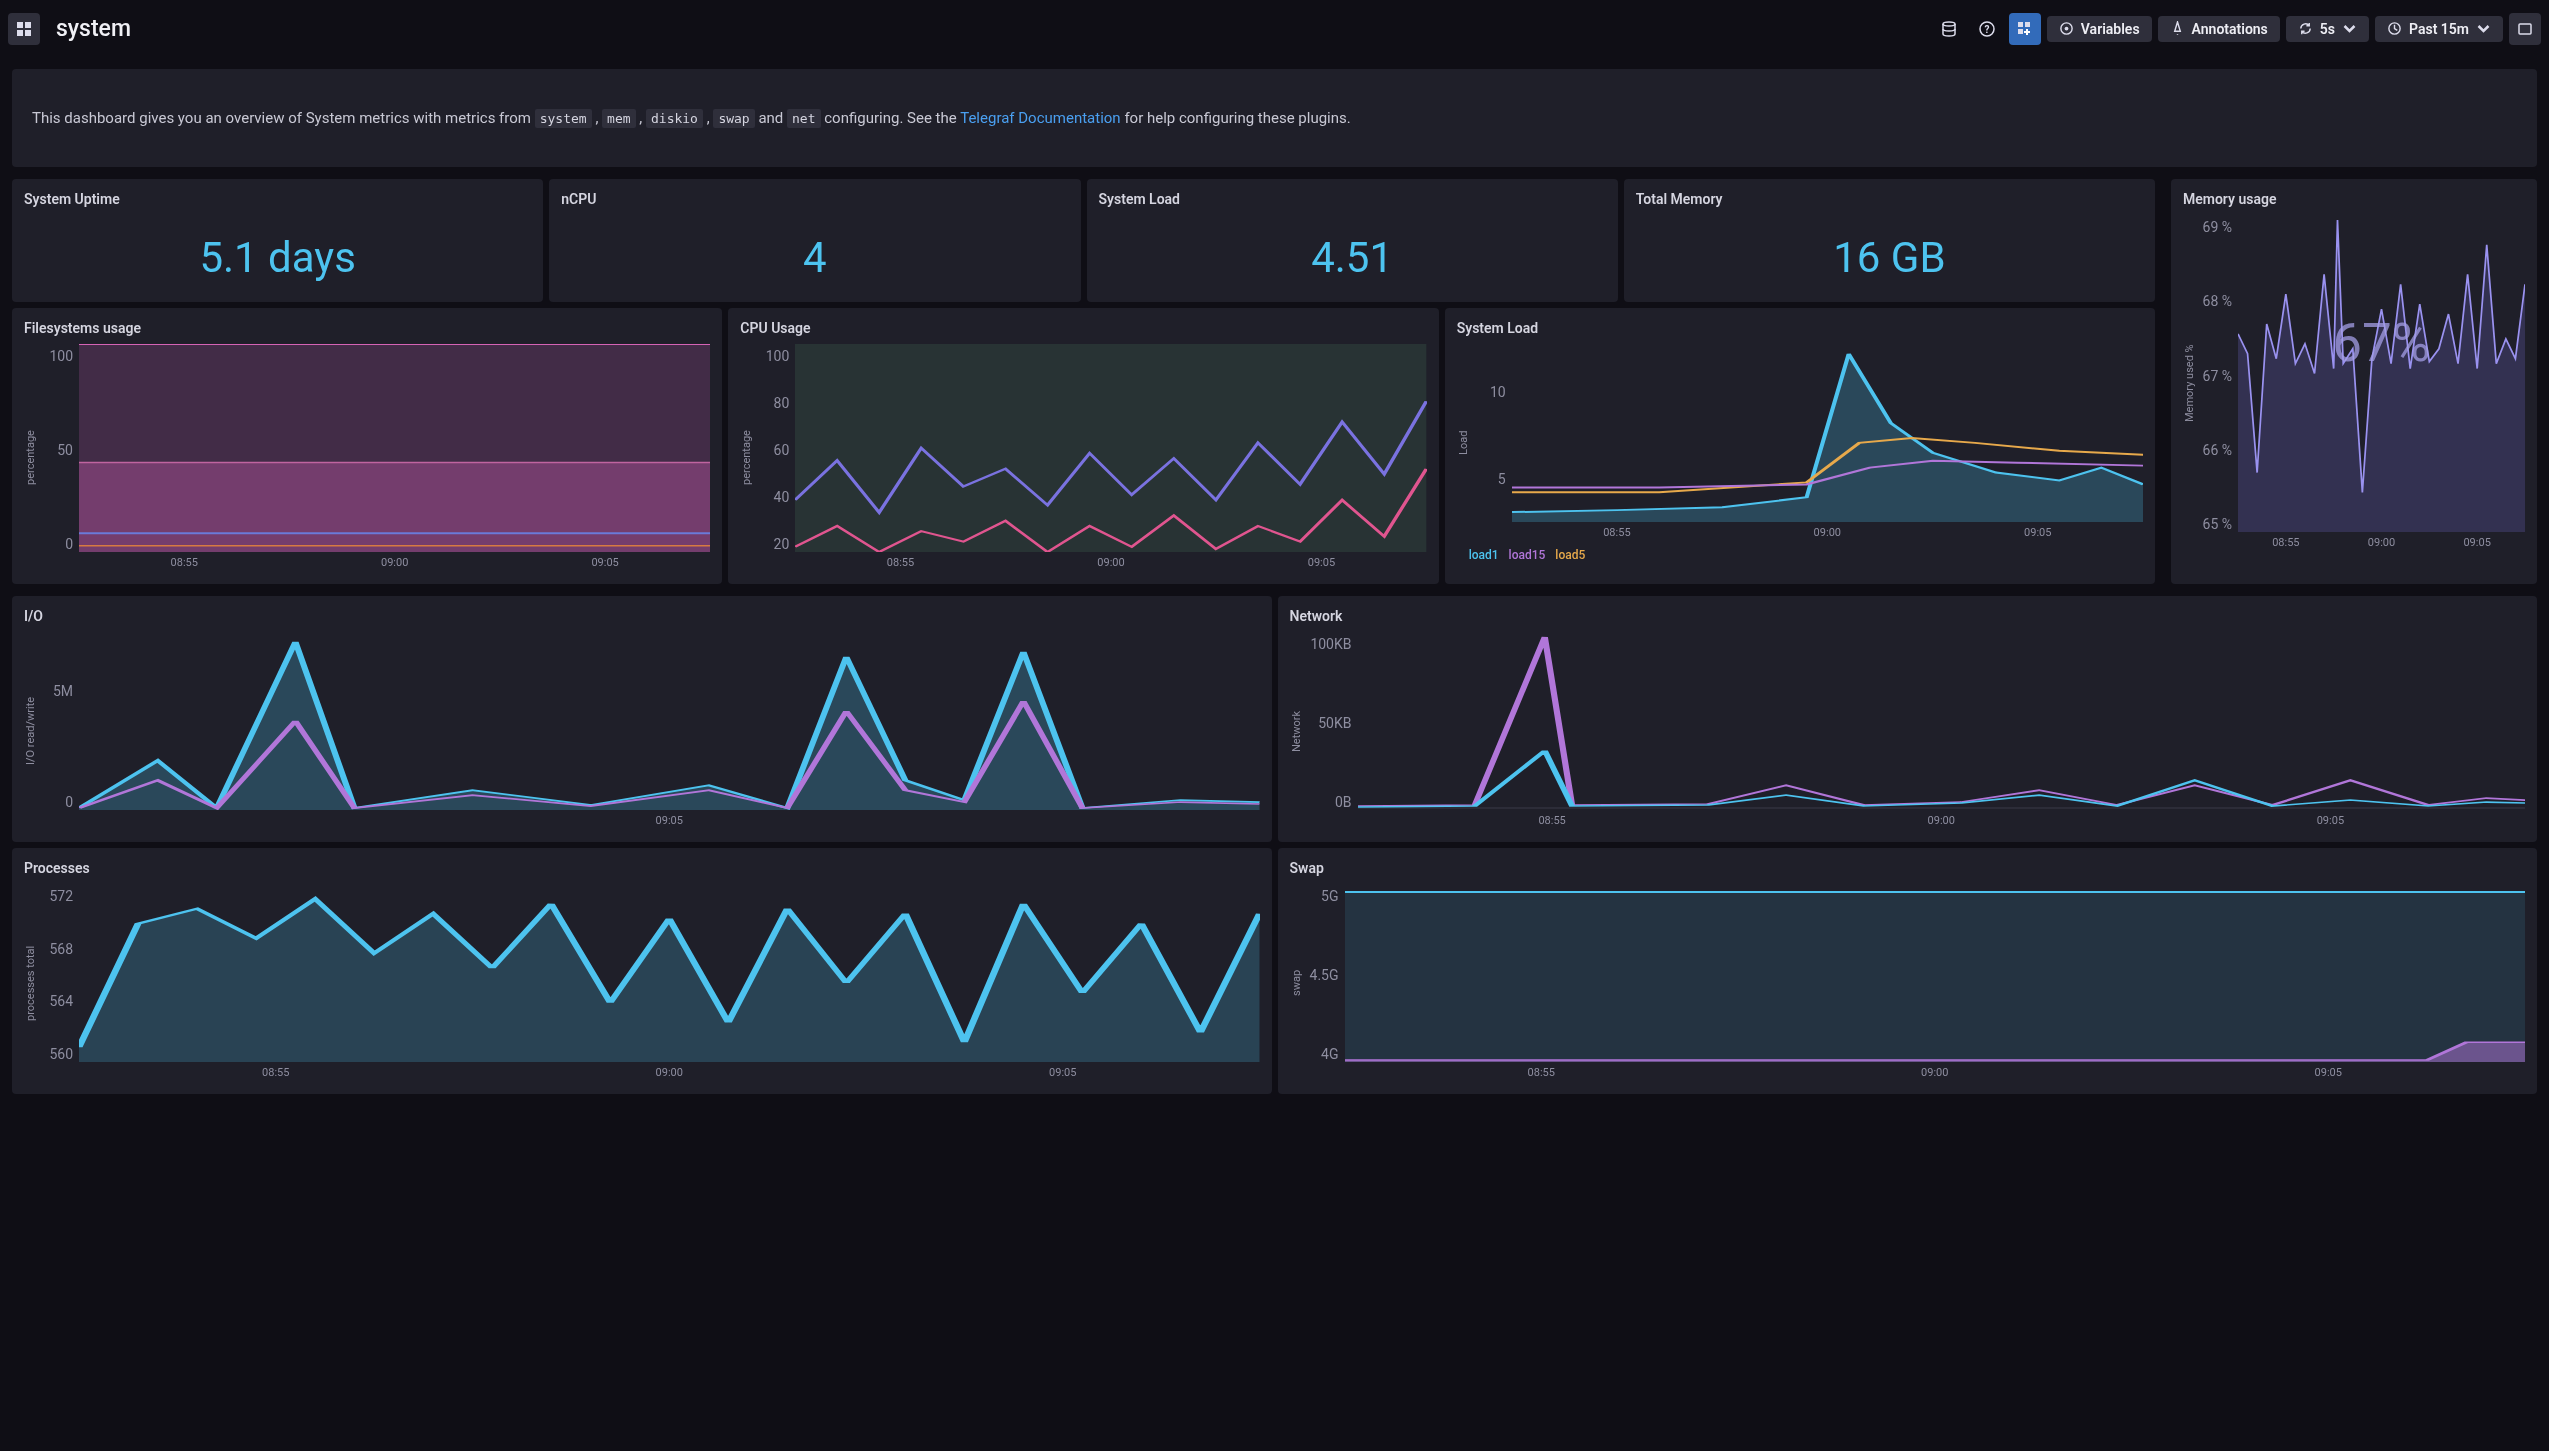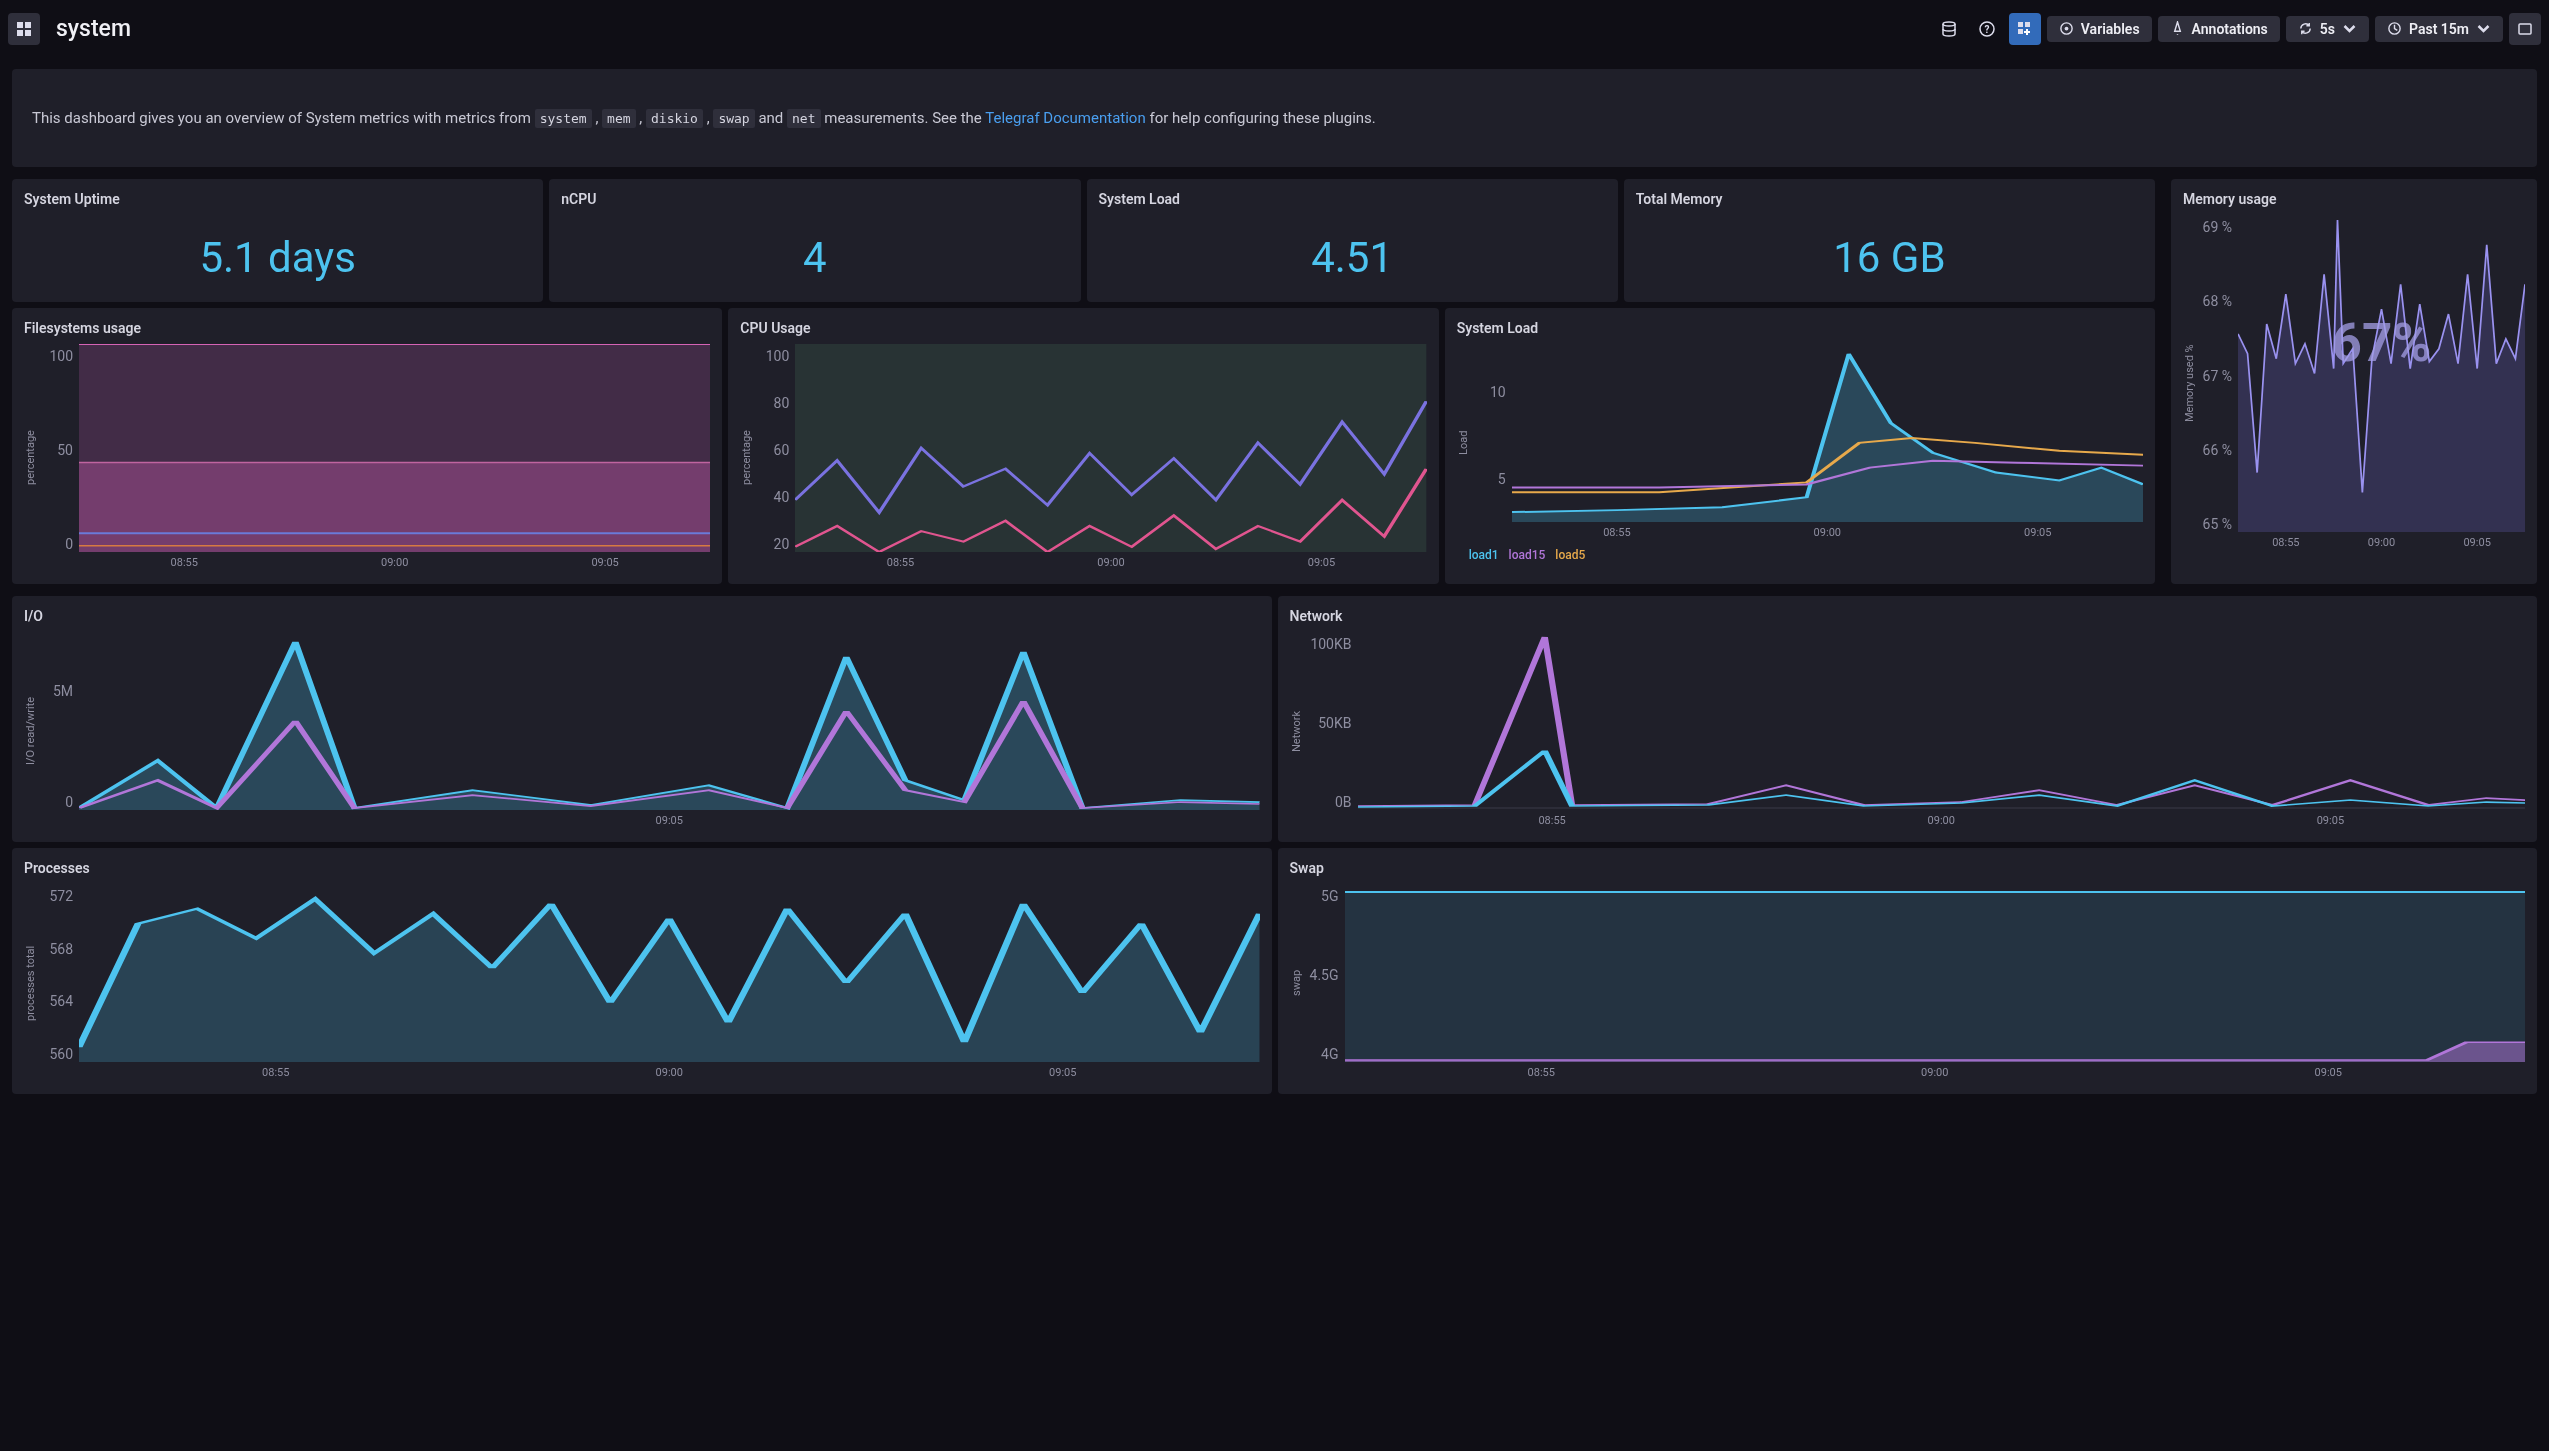--- a/index.html
+++ b/index.html
@@ -136,21 +136,21 @@
   margin-top: 6px;
   padding-left: 12px;
 }
 .legend-item { cursor: pointer; font-weight: 500; }
 .mem-overlay {
   position: absolute;
   top: 38%;
   left: 50%;
   transform: translate(-50%, -50%);
   font-size: 53px;
-  font-weight: 700;
+  font-weight: 400;
   color: #a49ee6;
   opacity: 0.75;
   pointer-events: none;
   text-align: right;
 }
 .mem-panel .chart-wrap { height: 337px; }
 </style>
 </head>
 <body>
 
@@ -232,21 +232,21 @@
   <span>This dashboard gives you an overview of System metrics with metrics from </span>
   <code>system</code>
   <span> , </span>
   <code>mem</code>
   <span> , </span>
   <code>diskio</code>
   <span> , </span>
   <code>swap</code>
   <span>  and  </span>
   <code>net</code>
-  <span>  measurements. See the </span>
+  <span>  configuring. See the </span>
   <a href="#">Telegraf Documentation</a>
   <span> for help configuring these plugins.</span>
 </div>
 
 <div class="grid">
 
   <div style="display:grid; grid-template-columns: 1fr 366px; gap:16px;">
     <div style="display:flex; flex-direction:column; gap:6px;">
       <div style="display:grid; grid-template-columns:repeat(4,1fr); gap:6px;">
         <div class="panel">

